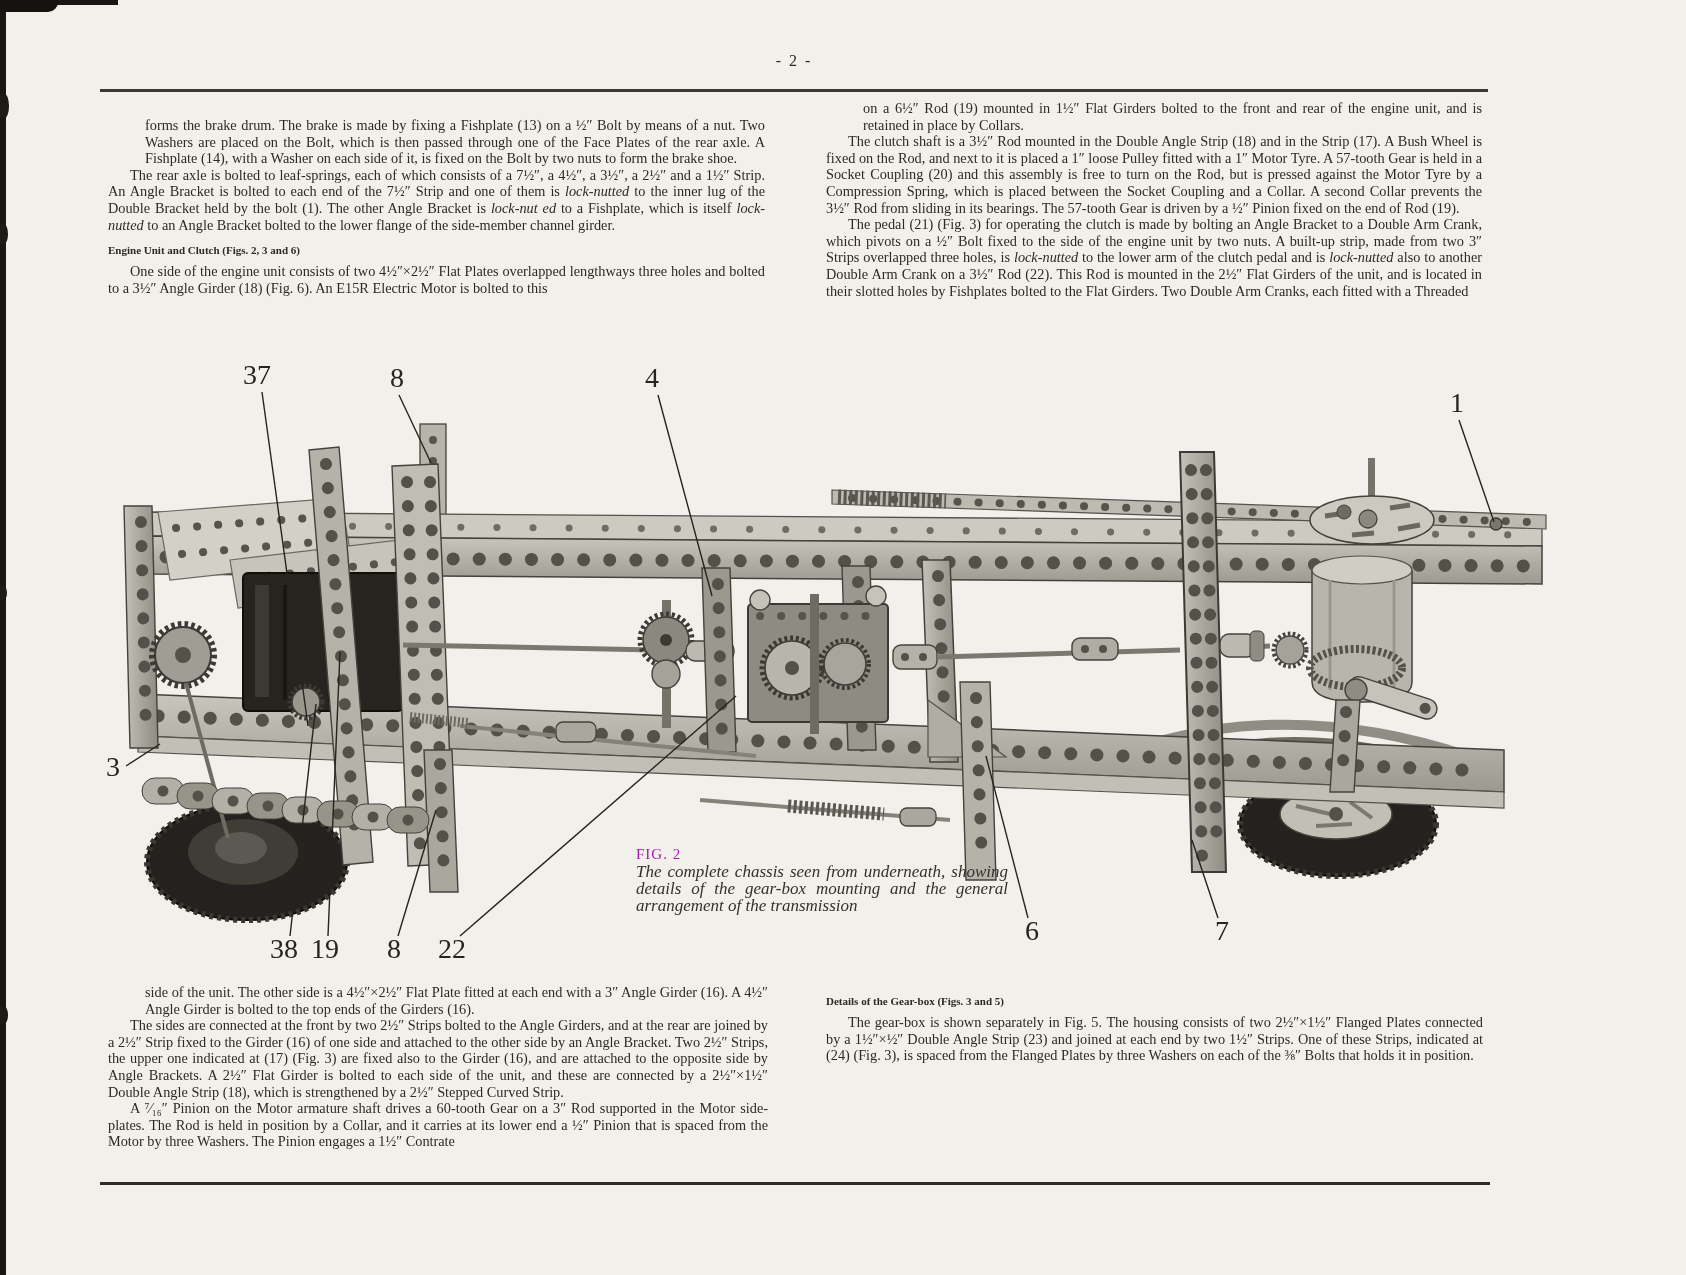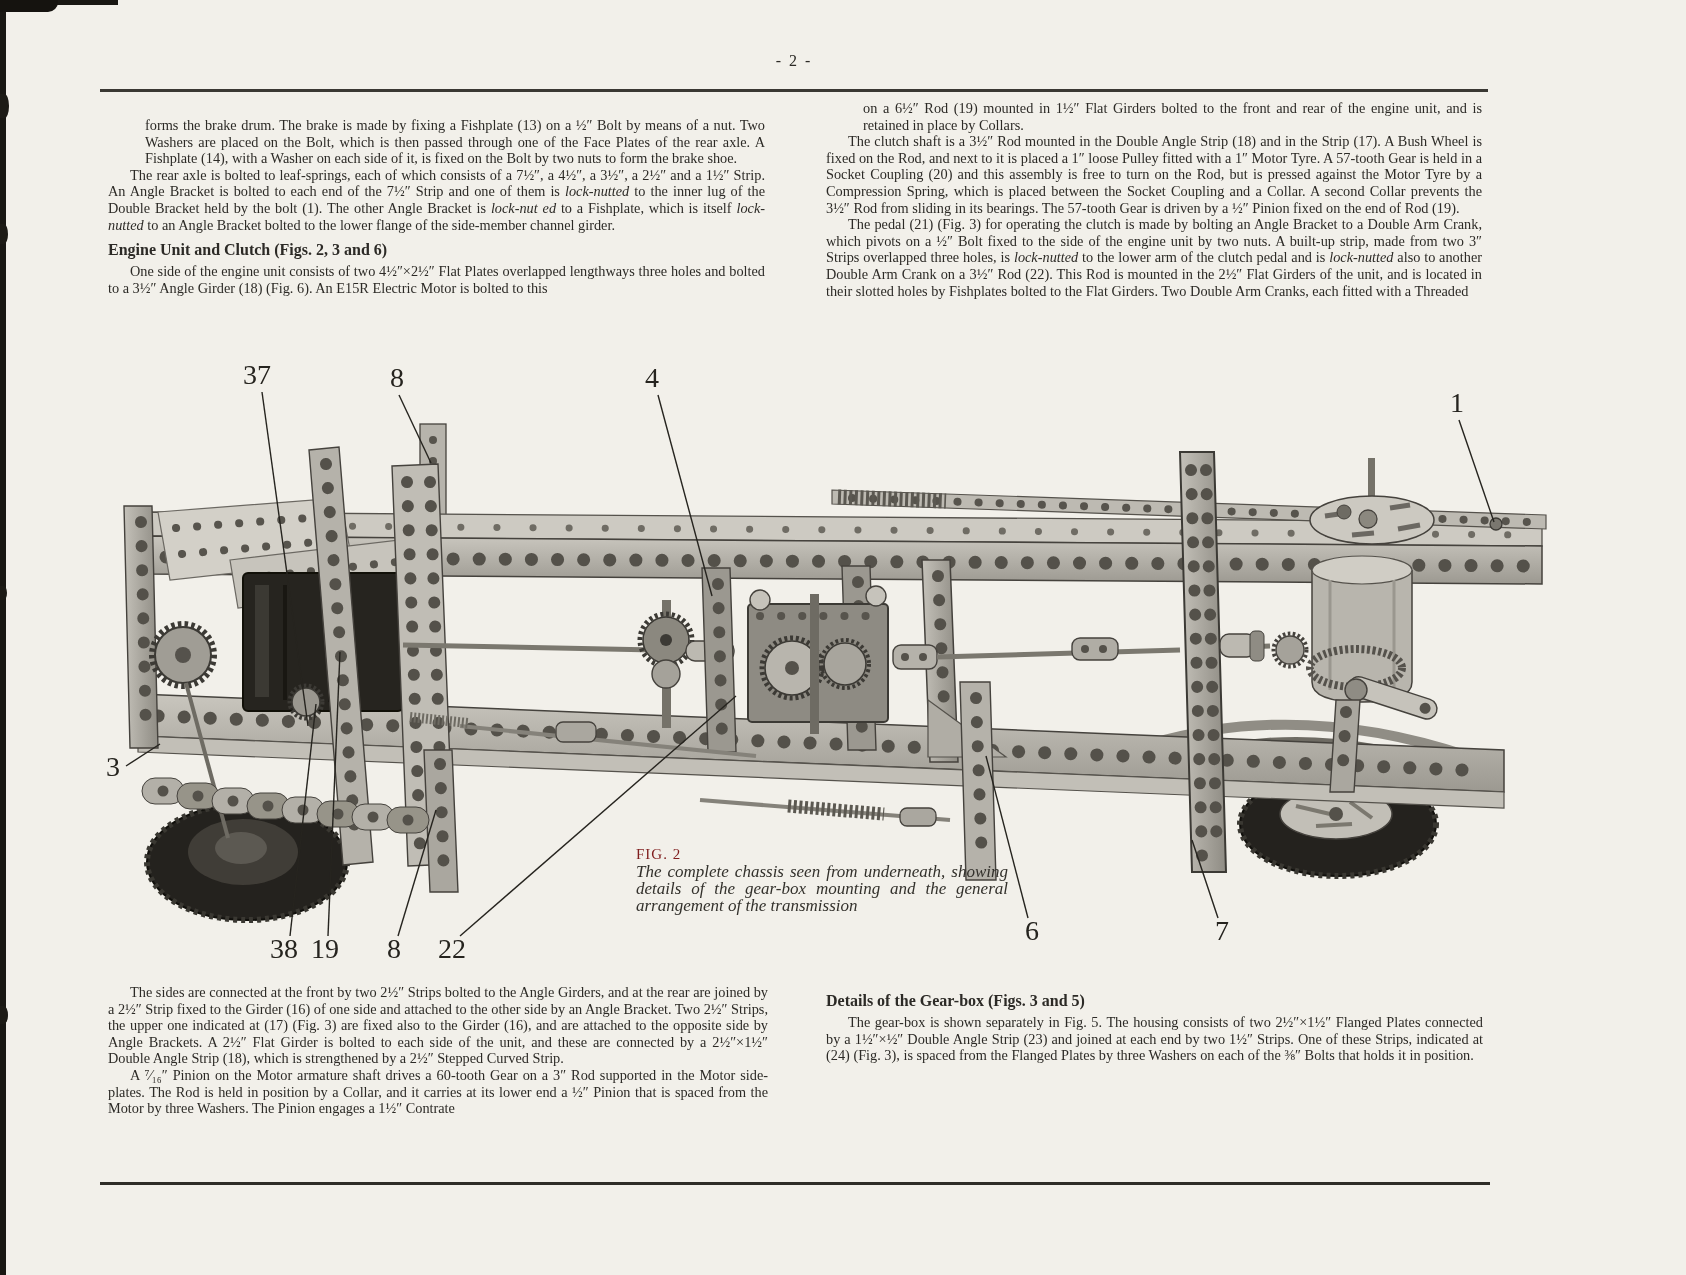--- a/index.html
+++ b/index.html
@@ -19,29 +19,29 @@
   .b3{left:0;top:586px;width:7px;height:14px;}
   .b4{left:0;top:1006px;width:8px;height:18px;}
 
   .pageno{position:absolute;left:0;top:52px;width:1588px;text-align:center;font-size:16px;letter-spacing:2px;}
   .rule-top{position:absolute;left:100px;top:89px;width:1388px;height:2.5px;background:#3a3833;}
   .rule-bottom{position:absolute;left:100px;top:1182px;width:1390px;height:3px;background:#2f2d28;}
 
   .col{position:absolute;text-align:justify;font-size:14.3px;line-height:16.6px;}
   .col p{margin:0;text-indent:22px;}
   .col p.cont{text-indent:0;margin-left:37px;}
-  .col h3{font-size:16px;line-height:18px;margin:8px 0 4px 0;font-weight:bold;}
+  .col h3{font-size:11px;line-height:18px;margin:8px 0 4px 0;font-weight:bold;}
   .col i{font-style:italic;}
   .tl{left:108px;top:117px;width:657px;}
   .tr{left:826px;top:100px;width:656px;}
   .bl{left:108px;top:984px;width:660px;}
   .br{left:826px;top:984px;width:657px;}
 
   .fig-caption{position:absolute;left:636px;top:846px;width:372px;}
-  .fig-label{font-size:15px;letter-spacing:1px;color:#7f1d1d;}
+  .fig-label{font-size:15px;letter-spacing:1px;color:#a21caf;}
   .fig-text{font-style:italic;font-size:17px;line-height:17.2px;text-align:justify;color:#33312c;}
 
   svg.figure{position:absolute;left:0;top:0;}
   .holes{stroke:#54514a;stroke-width:13;stroke-dasharray:0.1 26;stroke-linecap:round;fill:none;}
   .holes-sm{stroke:#57544d;stroke-width:8;stroke-dasharray:0.1 21;stroke-linecap:round;fill:none;}
   .holes-v{stroke:#54514a;stroke-width:12;stroke-dasharray:0.1 24;stroke-linecap:round;fill:none;}
   .bolts{stroke:#6f6c64;stroke-width:7;stroke-dasharray:0.1 36;stroke-linecap:round;fill:none;}
   .leader{stroke:#26241f;stroke-width:1.4;fill:none;}
   .callout-num{font:28px "Liberation Serif","DejaVu Serif",serif;fill:#26241f;text-anchor:middle;}
 </style>
@@ -69,20 +69,21 @@
     <p><span>One side of the engine unit consists of two 4½″×2½″ Flat Plates overlapped lengthways three holes and bolted to a 3½″ Angle Girder (18) (Fig. 6). An E15R Electric Motor is bolted to this</span></p>
   </div>
 
   <div class="col tr">
     <p class="cont"><span>on a 6½″ Rod (19) mounted in 1½″ Flat Girders bolted to the front and rear of the engine unit, and is retained in place by Collars.</span></p>
     <p><span>The clutch shaft is a 3½″ Rod mounted in the Double Angle Strip (18) and in the Strip (17). A Bush Wheel is fixed on the Rod, and next to it is placed a 1″ loose Pulley fitted with a 1″ Motor Tyre. A 57-tooth Gear is held in a Socket Coupling (20) and this assembly is free to turn on the Rod, but is pressed against the Motor Tyre by a Compression Spring, which is placed between the Socket Coupling and a Collar. A second Collar prevents the 3½″ Rod from sliding in its bearings. The 57-tooth Gear is driven by a ½″ Pinion fixed on the end of Rod (19).</span></p>
     <p><span>The pedal (21) (Fig. 3) for operating the clutch is made by bolting an Angle Bracket to a Double Arm Crank, which pivots on a ½″ Bolt fixed to the side of the engine unit by two nuts. A built-up strip, made from two 3″ Strips overlapped three holes, is </span><i>lock-nutted</i><span> to the lower arm of the clutch pedal and is </span><i>lock-nutted</i><span> also to another Double Arm Crank on a 3½″ Rod (22). This Rod is mounted in the 2½″ Flat Girders of the unit, and is located in their slotted holes by Fishplates bolted to the Flat Girders. Two Double Arm Cranks, each fitted with a Threaded</span></p>
   </div>
 
   <div class="col bl">
+    <p class="cont"><span>side of the unit. The other side is a 4½″×2½″ Flat Plate fitted at each end with a 3″ Angle Girder (16). A 4½″ Angle Girder is bolted to the top ends of the Girders (16).</span></p>
     <p><span>The sides are connected at the front by two 2½″ Strips bolted to the Angle Girders, and at the rear are joined by a 2½″ Strip fixed to the Girder (16) of one side and attached to the other side by an Angle Bracket. Two 2½″ Strips, the upper one indicated at (17) (Fig. 3) are fixed also to the Girder (16), and are attached to the opposite side by Angle Brackets. A 2½″ Flat Girder is bolted to each side of the unit, and these are connected by a 2½″×1½″ Double Angle Strip (18), which is strengthened by a 2½″ Stepped Curved Strip.</span></p>
     <p><span>A ⁷⁄₁₆″ Pinion on the Motor armature shaft drives a 60-tooth Gear on a 3″ Rod supported in the Motor side-plates. The Rod is held in position by a Collar, and it carries at its lower end a ½″ Pinion that is spaced from the Motor by three Washers. The Pinion engages a 1½″ Contrate</span></p>
   </div>
 
   <div class="col br">
     <h3>Details of the Gear-box (Figs. 3 and 5)</h3>
     <p><span>The gear-box is shown separately in Fig. 5. The housing consists of two 2½″×1½″ Flanged Plates connected by a 1½″×½″ Double Angle Strip (23) and joined at each end by two 1½″ Strips. One of these Strips, indicated at (24) (Fig. 3), is spaced from the Flanged Plates by three Washers on each of the ⅜″ Bolts that holds it in position.</span></p>
   </div>
 
   <svg class="figure" width="1686" height="1275" viewBox="0 0 1686 1275">

